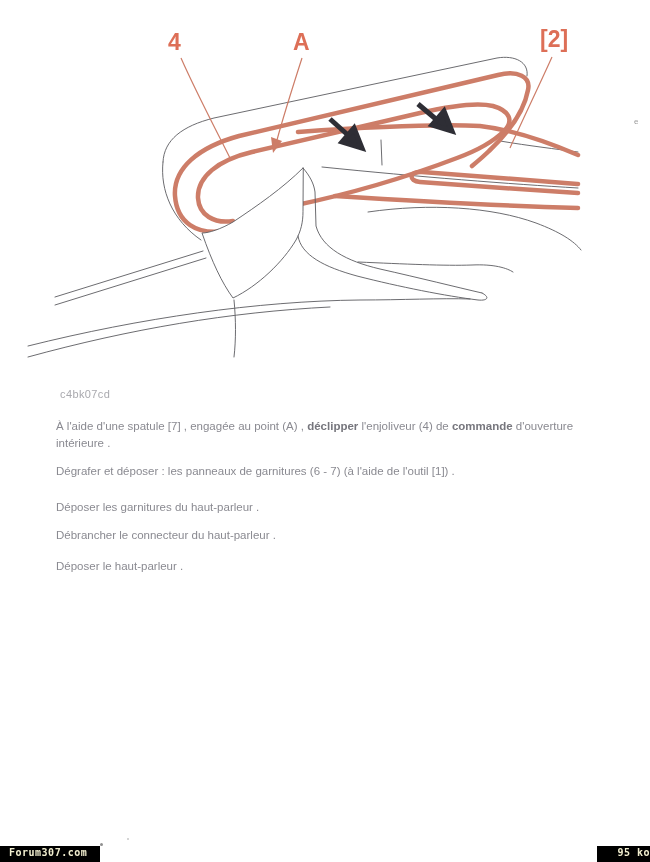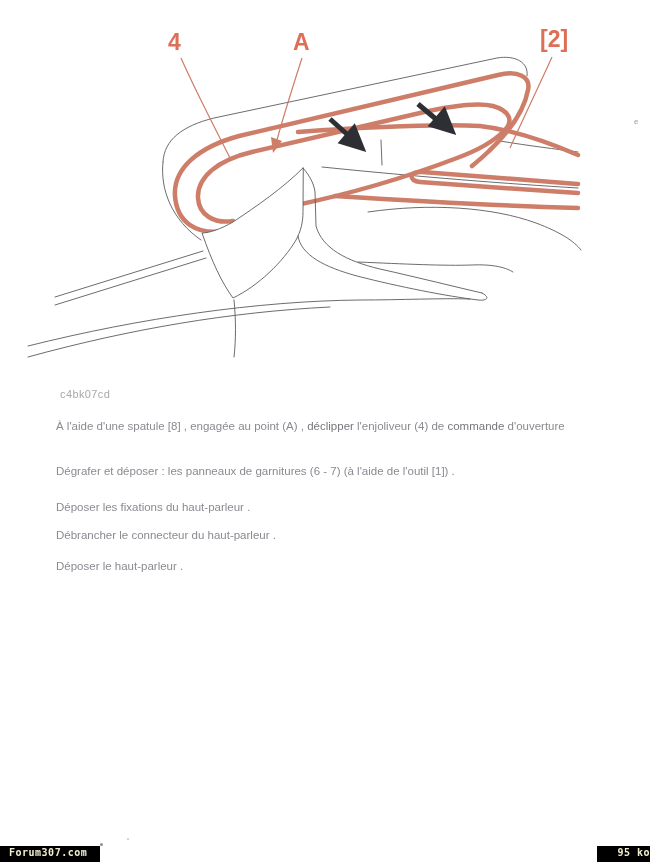--- a/index.html
+++ b/index.html
@@ -11,21 +11,21 @@
   .callout{
     position:absolute;color:var(--label,#dd6f57);font-weight:700;font-size:23px;
     letter-spacing:0px;line-height:1;
   }
   .caption{
     position:absolute;left:60px;top:388px;font-size:11px;color:#a9a9ae;letter-spacing:0.4px;
   }
   .para{
     position:absolute;left:56px;width:545px;font-size:11.5px;line-height:17px;color:#8a8a91;
   }
-  .para .b{font-weight:400;color:#76767d;margin-top:8px;}
+  .para .b{font-weight:700;color:#76767d;margin-top:8px;}
   .bar{
     position:absolute;top:846px;height:20px;background:#000;color:#f2efd0;
     font-family:"DejaVu Sans Mono","Liberation Mono",monospace;font-size:10px;font-weight:700;
     line-height:14px;letter-spacing:0.5px;
   }
   .bar.left{left:0;width:100px;padding-left:9px;box-sizing:border-box;}
   .bar.right{left:597px;width:53px;text-align:right;padding-right:0;box-sizing:border-box;}
   .artifact{position:absolute;color:#9b9b9b;font-size:8px;line-height:8px;}
   .speck{position:absolute;background:#8f8f8f;border-radius:50%;}
 </style>
@@ -81,27 +81,28 @@
   </svg>
 
   <div class="callout" style="left:168px;top:31px;">4</div>
   <div class="callout" style="left:293px;top:31px;">A</div>
   <div class="callout" style="left:540px;top:28px;">[2]</div>
 
   <div class="caption">c4bk07cd</div>
 
   <div id="paragraphs">
       <div class="para" style="top: 418px;">
-        <div class="line"><span>À l'aide d'une spatule [8] , engagée au point (A) , </span><span class="b">déclipper</span><span> l'enjoliveur (4) de </span><span class="b">commande</span><span> d'ouverture</span></div>
+        <div class="line"><span>À l'aide d'une spatule [7] , engagée au point (A) , </span><span class="b">déclipper</span><span> l'enjoliveur (4) de </span><span class="b">commande</span><span> d'ouverture</span></div>
+        <div class="line"><span>intérieure .</span></div>
       </div>
       <div class="para" style="top: 463px;">
         <div class="line"><span>Dégrafer et déposer : les panneaux de garnitures (6 - 7) (à l'aide de l'outil [1]) .</span></div>
       </div>
       <div class="para" style="top: 499px;">
-        <div class="line"><span>Déposer les fixations du haut-parleur .</span></div>
+        <div class="line"><span>Déposer les garnitures du haut-parleur .</span></div>
       </div>
       <div class="para" style="top: 527px;">
         <div class="line"><span>Débrancher le connecteur du haut-parleur .</span></div>
       </div>
       <div class="para" style="top: 558px;">
         <div class="line"><span>Déposer le haut-parleur .</span></div>
       </div>
     </div>
 
   <div class="artifact" style="left:634px;top:118px;">e</div>

